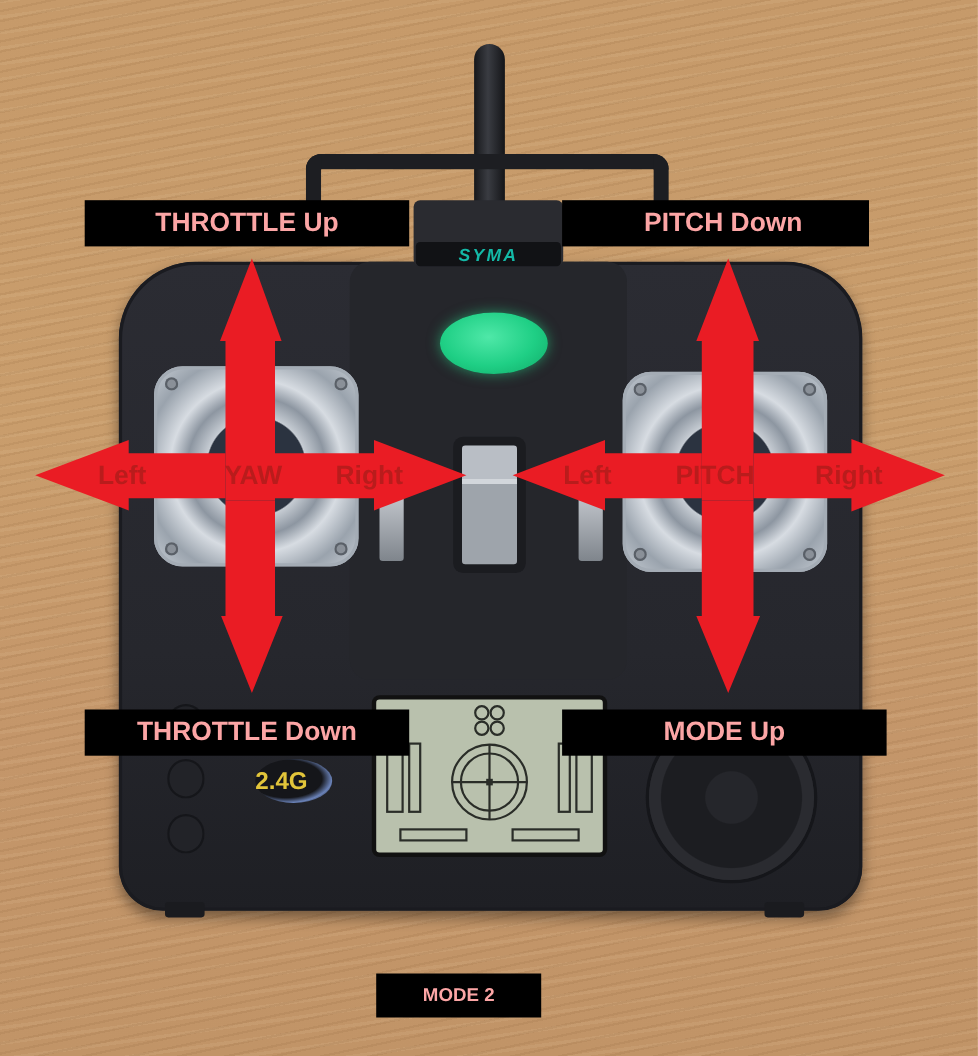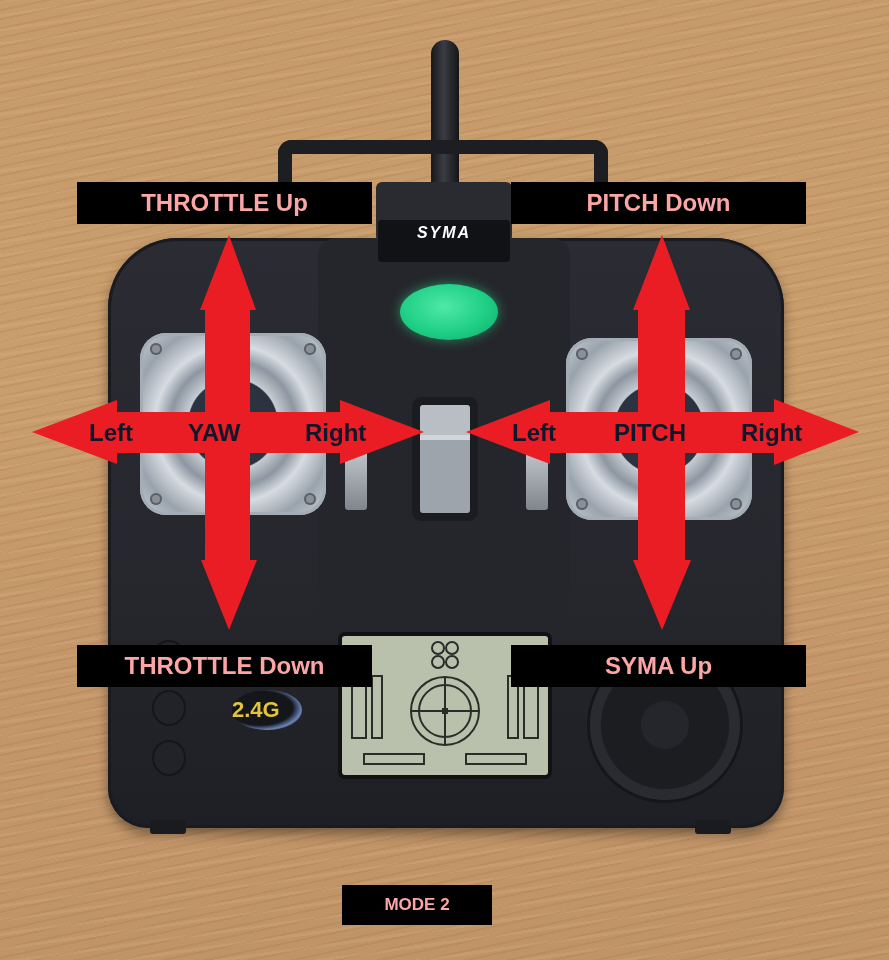--- a/index.html
+++ b/index.html
@@ -32,23 +32,23 @@
     left: 108px; top: 238px; width: 676px; height: 590px;
     background: linear-gradient(180deg, #2b2c33 0%, #26272d 60%, #1e1f24 100%);
     border-radius: 70px 70px 40px 40px;
     box-shadow: inset 0 0 0 3px #1a1b20, 0 6px 12px rgba(0,0,0,0.4);
   }
   .center-tower {
     left: 318px; top: 238px; width: 252px; height: 380px;
     background: #25262b; border-radius: 18px;
   }
   .logo-plate {
-    left: 378px; top: 220px; width: 132px; height: 42px;
+    left: 378px; top: 220px; width: 132px; height: 22px;
     background: #111215; border-radius: 4px;
-    color: #ffffff; font-weight: bold; font-size: 16px; letter-spacing: 2px;
+    color: #14b8a6; font-weight: bold; font-size: 16px; letter-spacing: 2px;
     text-align: center; line-height: 26px; font-style: italic;
   }
   .led {
     left: 400px; top: 284px; width: 98px; height: 56px; border-radius: 50%;
     background: radial-gradient(ellipse at 45% 40%, #4fe8a8 0%, #1fcf85 55%, #10a866 100%);
     box-shadow: 0 0 12px rgba(40,220,140,0.55);
   }
   .gimbal {
     width: 186px; height: 182px; border-radius: 26px;
     background: radial-gradient(circle at 50% 50%, #2b3340 0 34%, #c6ccd3 35%, #8d96a1 48%, #d7dce2 60%, #9aa3ad 78%, #c8ced5 100%);
@@ -80,21 +80,21 @@
   .side-btn { width: 34px; height: 36px; border-radius: 50%; background: #222328; box-shadow: inset 0 0 0 2px #15161a; }
   .foot { width: 36px; height: 14px; background: #1a1b1f; border-radius: 3px; }
 
   
   .arrows { left: 0; top: 0; width: 889px; height: 960px; pointer-events: none; }
   .label {
     background: #000; color: #fca5a5; font-weight: bold; font-size: 24px;
     height: 42px; line-height: 42px; text-align: center; white-space: nowrap;
   }
   .arrow-text {
-    color: #0f172a; font-weight: bold; font-size: 24px; white-space: nowrap;
+    color: #b91c1c; font-weight: bold; font-size: 24px; white-space: nowrap;
     line-height: 30px;
   }
   .mode-label { font-size: 17px; }
 </style>
 </head>
 <body>
 
 <div class="abs antenna"></div>
 <div class="abs handle"></div>
 <div class="abs body"></div>
@@ -164,24 +164,24 @@
     <polygon points="662,235 690,310 685,310 685,410 638,410 638,310 633,310"></polygon>
     <polygon points="638,455 685,455 685,560 691,560 662,630 633,560 638,560"></polygon>
 
     <polygon points="466,432 550,400 550,412 638,412 638,453 550,453 550,464"></polygon>
     <polygon points="685,412 774,412 774,399 859,432 774,465 774,453 685,453"></polygon>
     <rect x="638" y="410" width="47" height="45"></rect>
   </g>
 </svg>
 
 <div class="abs arrow-text" style="left:89px;top:418px;">Left</div>
-<div class="abs arrow-text" style="left:188px;top:418px;">YAW</div>
+<div class="abs arrow-text" style="left:204px;top:418px;">YAW</div>
 <div class="abs arrow-text" style="left:305px;top:418px;">Right</div>
 
 <div class="abs arrow-text" style="left:512px;top:418px;">Left</div>
 <div class="abs arrow-text" style="left:614px;top:418px;">PITCH</div>
 <div class="abs arrow-text" style="left:741px;top:418px;">Right</div>
 
 <div class="abs label" style="left:77px;top:182px;width:295px;">THROTTLE Up</div>
-<div class="abs label" style="left:511px;top:182px;width:295px;">PITCH Down</div>
+<div class="abs label" style="left:511px;top:182px;width:265px;padding-left:14px;">PITCH Down</div>
 <div class="abs label" style="left:77px;top:645px;width:295px;">THROTTLE Down</div>
-<div class="abs label" style="left:511px;top:645px;width:295px;">SYMA Up</div>
+<div class="abs label" style="left:511px;top:645px;width:295px;">MODE Up</div>
 <div class="abs label mode-label" style="left:342px;top:885px;width:150px;height:40px;line-height:40px;">MODE 2</div>
 
 </body></html>

